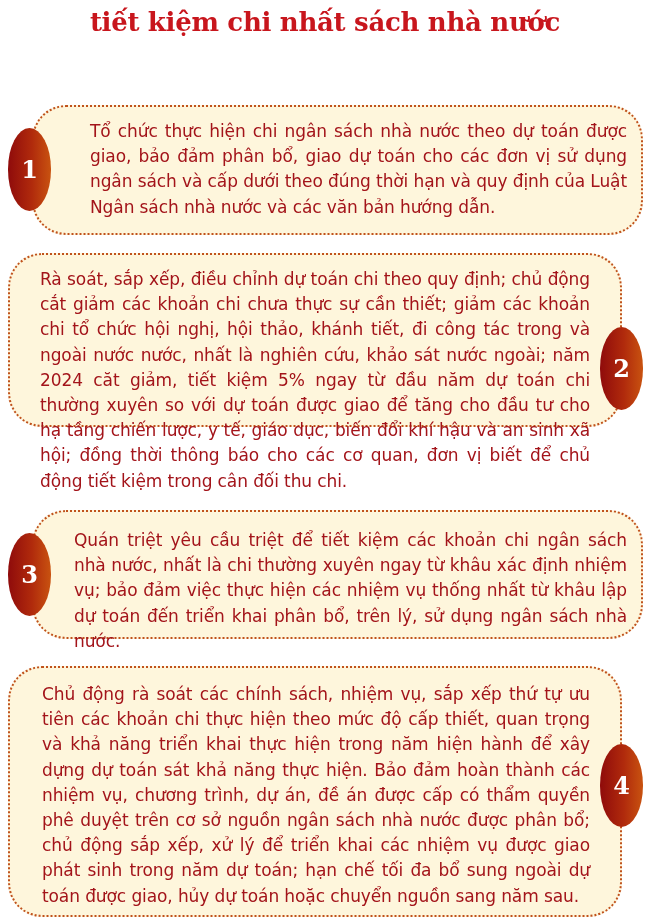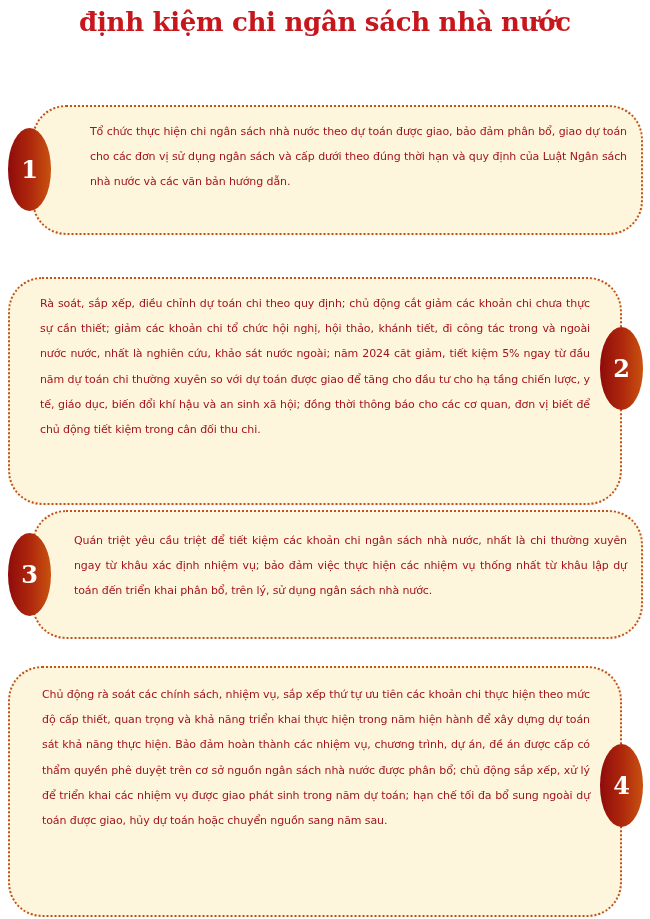--- a/index.html
+++ b/index.html
@@ -8,50 +8,50 @@
     position:absolute; left:0; top:4px; width:650px; text-align:center;
     font-family:"DejaVu Serif", serif; font-weight:bold; color:#c8161d;
     font-size:26px; line-height:37px; letter-spacing:-0.3px;
   }
   .box {
     position:absolute; background:#fef6dc;
     border:2px dotted #c0521c; box-sizing:border-box;
     border-radius:34px;
   }
   .box p {
-    margin:0; color:#a3141a; font-size:11px; line-height:25.2px;
+    margin:0; color:#a3141a; font-size:17px; line-height:25.2px;
     text-align:justify; letter-spacing:-0.1px;
   }
   .badge {
     position:absolute; width:43px; height:83px; border-radius:50%;
     background:linear-gradient(90deg, #8f0b0b 0%, #b02a0c 55%, #c95310 100%);
     color:#ffffff; font-family:"DejaVu Serif", serif; font-weight:bold;
     font-size:24px; display:flex; align-items:center; justify-content:center;
   }
   #box1 { left:32px; top:105px; width:611px; height:130px; }
   #box1 p { position:absolute; left:56px; right:14px; top:12px; }
   #badge1 { left:8px; top:128px; }
 
-  #box2 { left:8px; top:253px; width:614px; height:228px;margin-top:24px; }
+  #box2 { left:8px; top:253px; width:614px; height:174px; }
   #box2 p { position:absolute; left:30px; right:30px; top:12px; }
   #badge2 { left:600px; top:327px; }
 
   #box3 { left:32px; top:510px; width:611px; height:129px; }
   #box3 p { position:absolute; left:40px; right:14px; top:16px; }
   #badge3 { left:8px; top:533px; }
 
   #box4 { left:8px; top:666px; width:614px; height:251px;padding-left:26px; }
   #box4 p { position:absolute; left:32px; right:30px; top:14px; }
   #badge4 { left:600px; top:744px; }
 </style>
 </head>
 <body>
 
 <div class="title">
-  <div>định kiệm chi ngân sách nhà nước</div>
+  <div>tiết kiệm chi nhất sách nhà nước</div>
 </div>
 
 <div id="box1" class="box">
   <p>Tổ chức thực hiện chi ngân sách nhà nước theo dự toán được giao, bảo đảm phân bổ, giao dự toán cho các đơn vị sử dụng ngân sách và cấp dưới theo đúng thời hạn và quy định của Luật Ngân sách nhà nước và các văn bản hướng dẫn.</p>
 </div>
 <div id="badge1" class="badge">1</div>
 
 <div id="box2" class="box">
   <p>Rà soát, sắp xếp, điều chỉnh dự toán chi theo quy định; chủ động cắt giảm các khoản chi chưa thực sự cần thiết; giảm các khoản chi tổ chức hội nghị, hội thảo, khánh tiết, đi công tác trong và ngoài nước nước, nhất là nghiên cứu, khảo sát nước ngoài; năm 2024 căt giảm, tiết kiệm 5% ngay từ đầu năm dự toán chi thường xuyên so với dự toán được giao để tăng cho đầu tư cho hạ tầng chiến lược, y tế, giáo dục, biến đổi khí hậu và an sinh xã hội; đồng thời thông báo cho các cơ quan, đơn vị biết để chủ động tiết kiệm trong cân đối thu chi.</p>
 </div>

